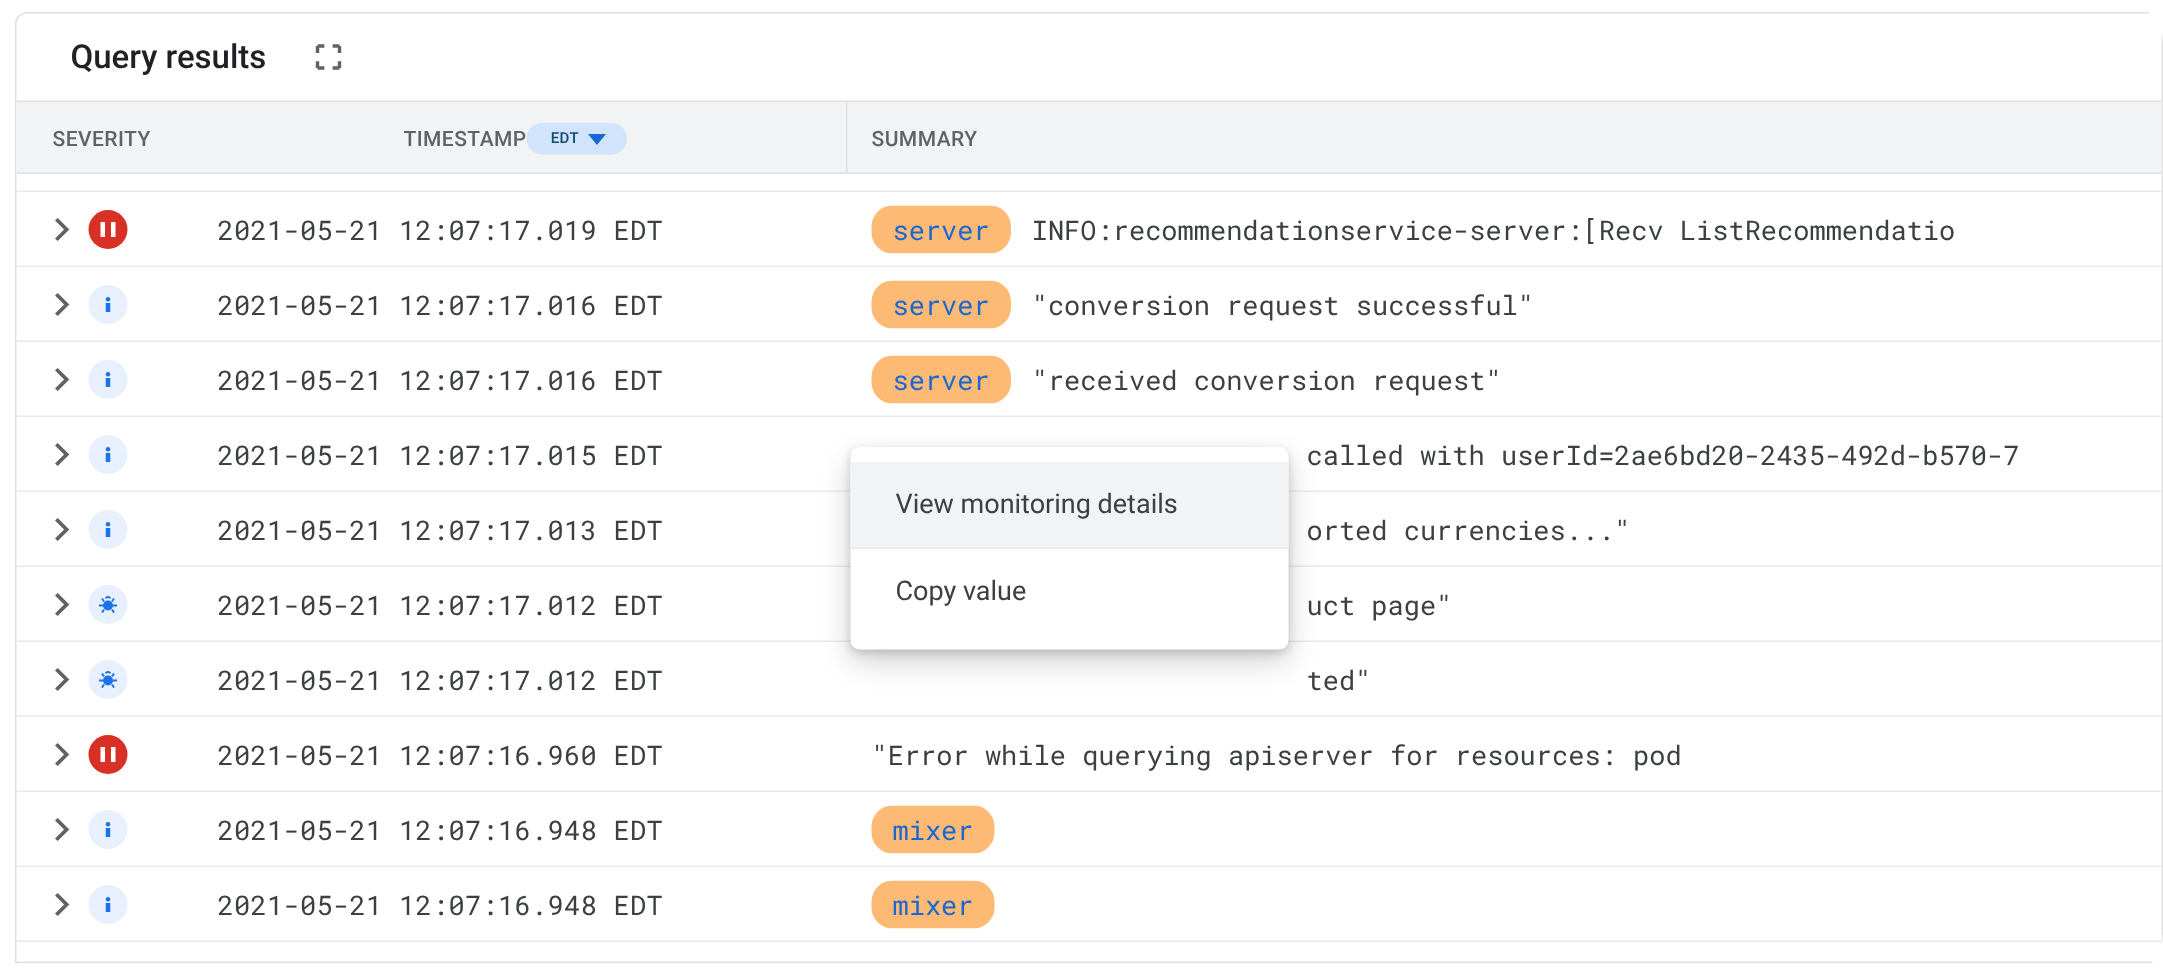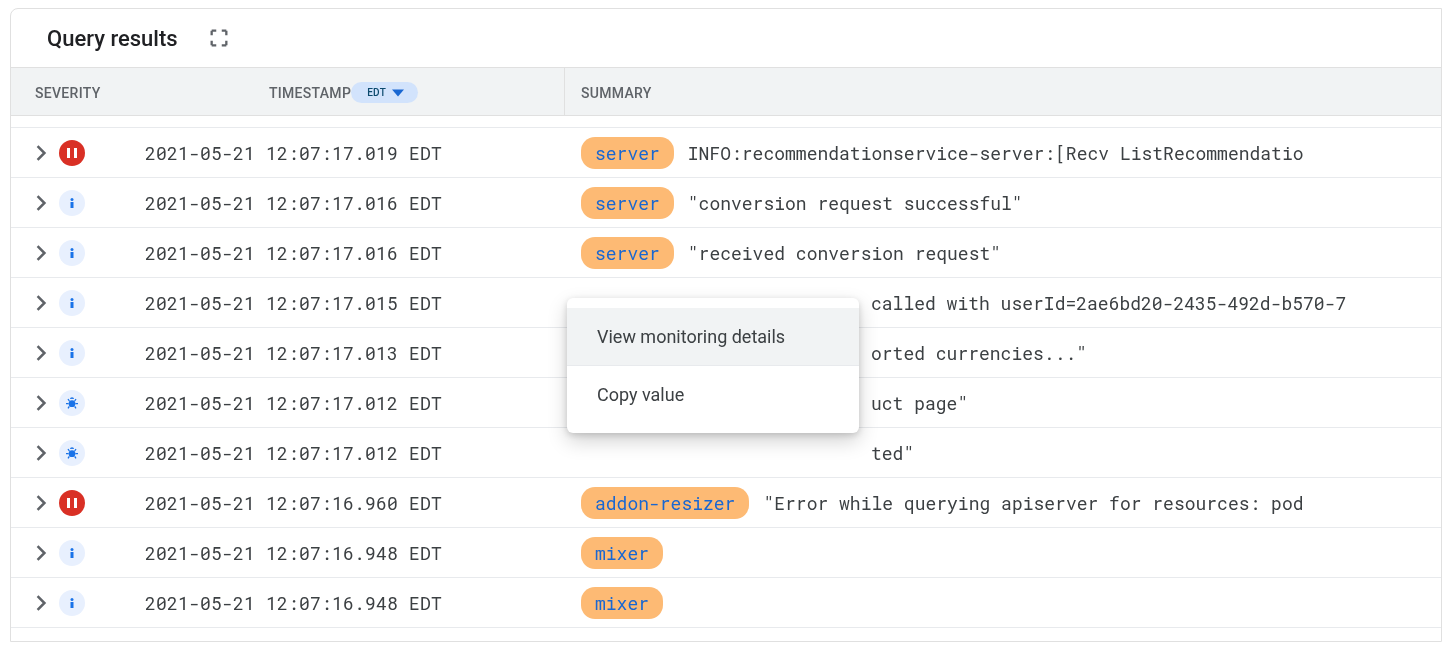--- a/index.html
+++ b/index.html
@@ -155,20 +155,21 @@
       color: #3c4043;
       border-bottom: 1px solid #e8eaed;
     }
     .menu-item:last-child { border-bottom: none; }
     .menu-item.highlighted { background: #f1f3f4; }
     .root {
       position: relative;
       width: 1442px;
       height: 652px;
       overflow: hidden;
+      border-radius: 30px;
     }
     .tbody-bottom {
       height: 13px;
     }
   </style>
 </head>
 <body>
 
 <div class="root">
 <div class="panel">
@@ -346,21 +347,20 @@
               </span>
               <span class="sev-badge sev-error">
                 <svg width="14" height="14" viewBox="0 0 14 14">
                   <rect x="2" y="2" width="3" height="10" fill="#fff"></rect>
                   <rect x="9" y="2" width="3" height="10" fill="#fff"></rect>
                 </svg>
               </span>
             </div>
             <div class="cell-ts">2021-05-21 12:07:16.960 EDT</div>
             <div class="cell-summary" style="">
-              <span class="tag-chip">addon-resizer</span>
               <span class="summary-text">"Error while querying apiserver for resources: pod</span>
             </div>
           </div>
           <div class="row">
             <div class="cell-sev">
               <span class="expand-chevron">
                 <svg width="12" height="16" viewBox="0 0 8 14" fill="none" stroke="#5f6368" stroke-width="2.2">
                   <path d="M1 1 L7 7 L1 13"></path>
                 </svg>
               </span>

